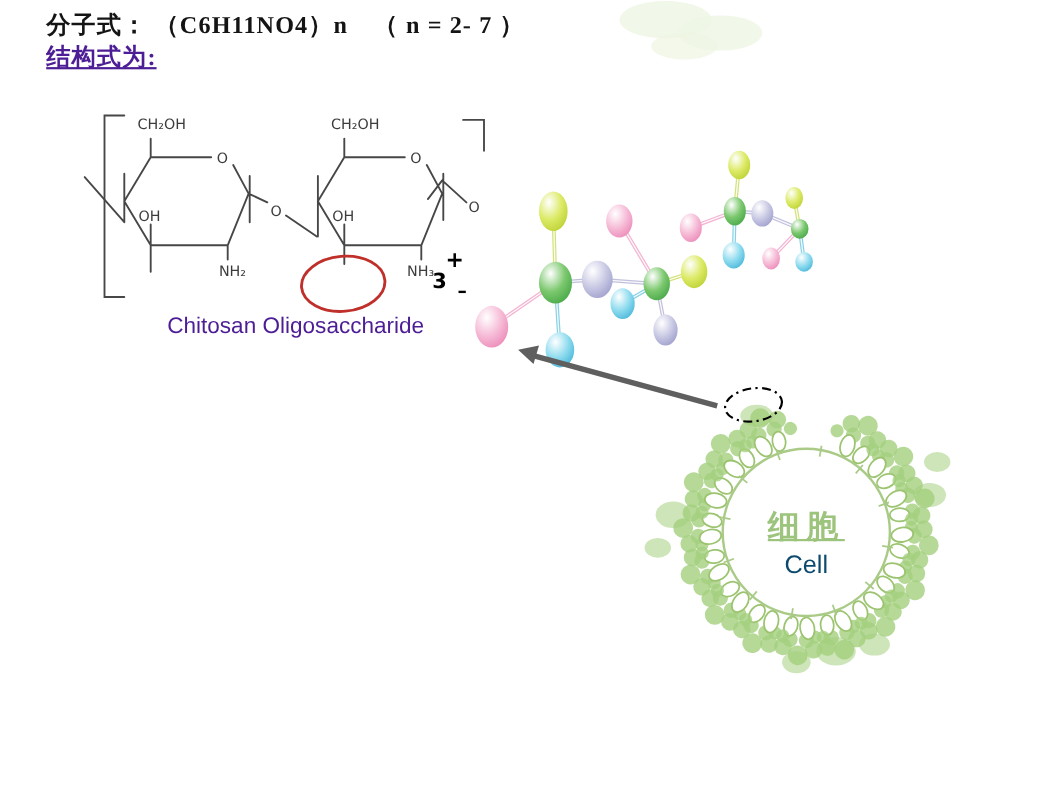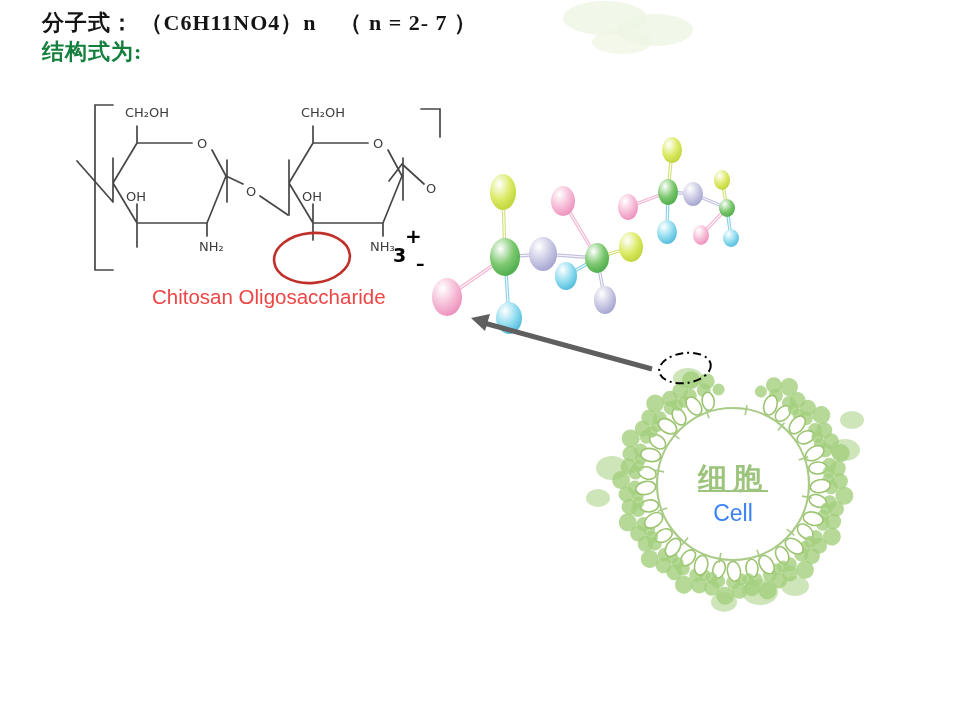--- a/index.html
+++ b/index.html
@@ -2,27 +2,27 @@
 <html><head>
 <meta charset="utf-8">
 <style>
   html,body{margin:0;padding:0;background:#ffffff;}
   .slide{position:relative;width:960px;height:720px;background:#ffffff;overflow:hidden;
          font-family:"Liberation Sans","DejaVu Sans",sans-serif;}
   .abs{position:absolute;}
   .t1{left:42px;top:8px;font:700 22px "Liberation Serif","DejaVu Serif",serif;
       letter-spacing:1px;color:#141414;white-space:nowrap;}
   .t2{left:42px;top:37px;font:700 22px "Liberation Serif","DejaVu Serif",serif;
-      letter-spacing:1px;color:#15803d;white-space:nowrap;}
+      letter-spacing:1px;color:#4c1d95;white-space:nowrap;text-decoration:underline;}
   .caption{left:152px;top:285px;font:400 20.5px "Liberation Sans","DejaVu Sans",sans-serif;
-      color:#ef4444;white-space:nowrap;}
+      color:#4c1d95;white-space:nowrap;}
   .cellcn{left:678px;top:459px;width:110px;text-align:center;
       font:700 29px "DejaVu Sans","Liberation Sans",sans-serif;color:#9cc47c;letter-spacing:6px;text-decoration:underline;}
   .cellen{left:678px;top:500px;width:110px;text-align:center;
-      font:400 23px "Liberation Sans","DejaVu Sans",sans-serif;color:#3b82f6;}
+      font:400 23px "Liberation Sans","DejaVu Sans",sans-serif;color:#0c4a6e;}
   svg{position:absolute;left:0;top:0;}
   .struct-line{stroke:#474747;stroke-width:1.7;fill:none;stroke-linecap:round;}
   .struct-label{font-family:"DejaVu Sans","Liberation Sans",sans-serif;font-size:13px;fill:#3c3c3c;}
   .charge{font-family:"DejaVu Sans","Liberation Sans",sans-serif;fill:#000;font-weight:600;}
 </style>
 </head>
 <body>
 
 <div class="slide">
 

